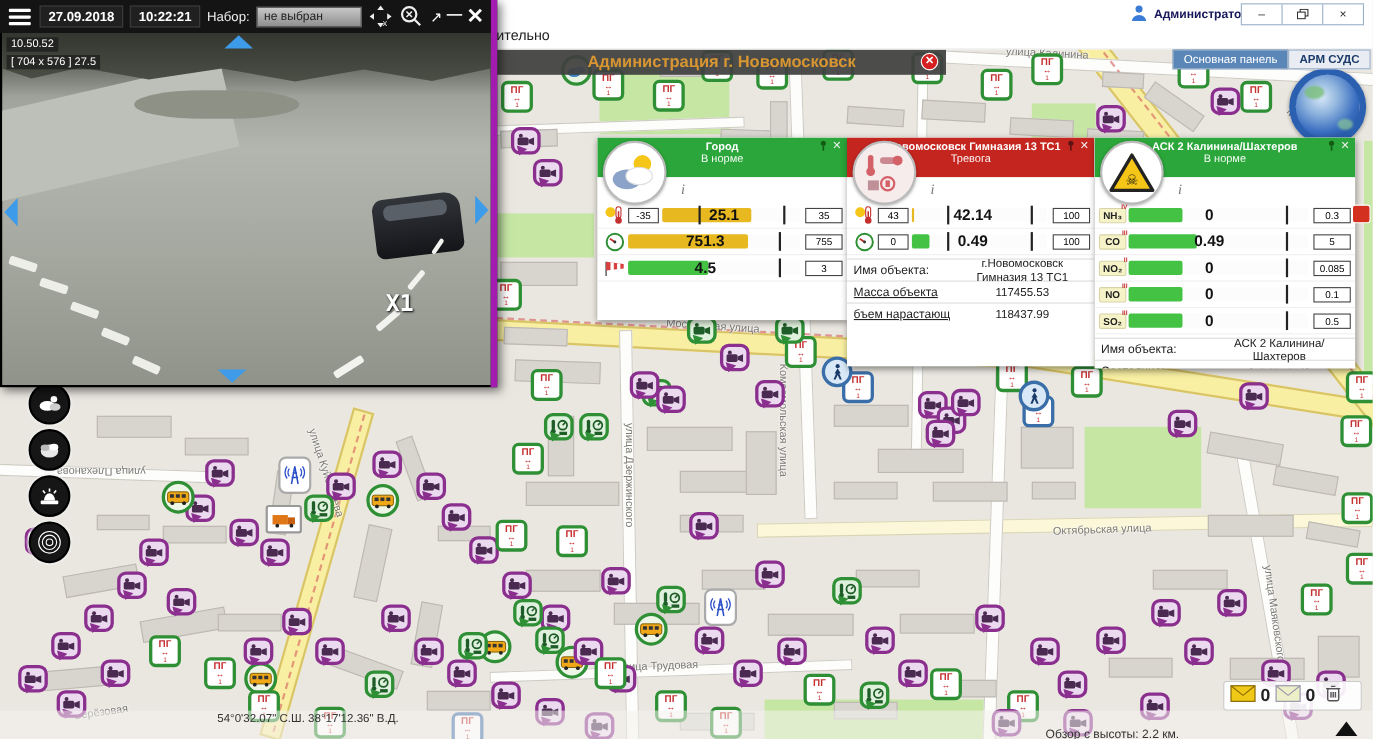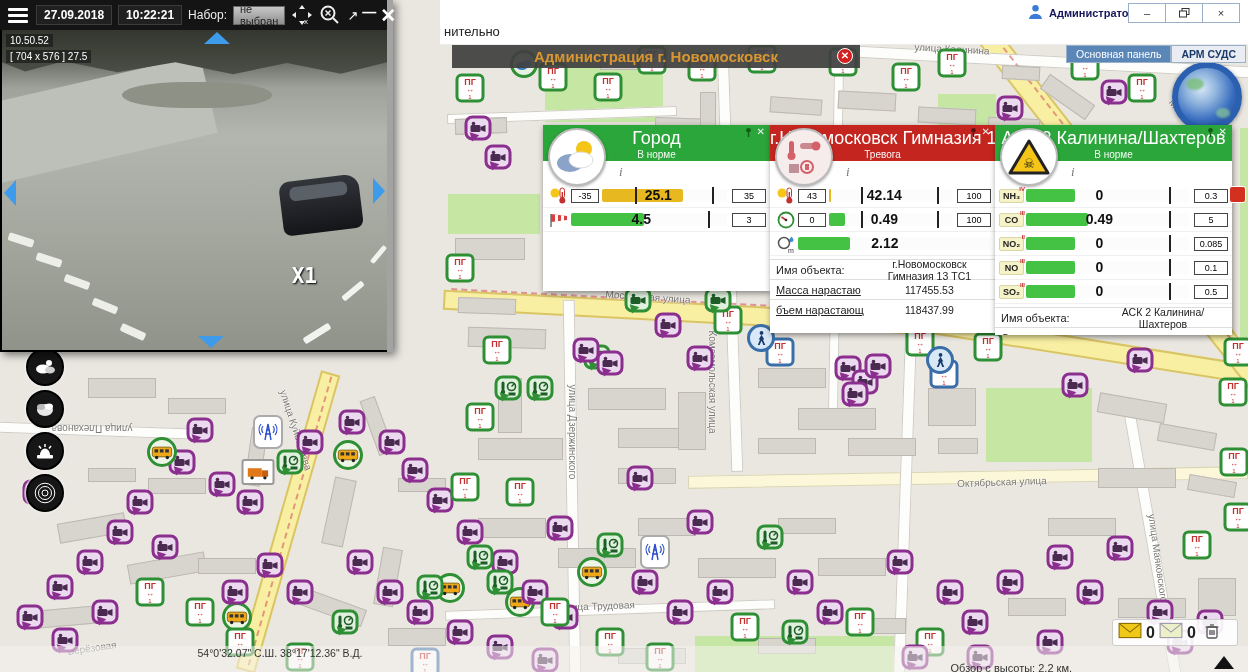--- a/index.html
+++ b/index.html
@@ -42,21 +42,21 @@
 .tab{padding:2px 9px;border:1px solid #9ab0c8;white-space:nowrap}
 .tab.active{background:#5B87B8;color:#fff}
 .tab.inactive{background:#E9EDF3;color:#1a3a6a;font-weight:bold}
 #globe{position:absolute;right:6px;top:62px;width:58px;height:58px;border-radius:50%;z-index:5;
  background:radial-gradient(circle at 40% 35%,#d8e8f8 0%,#8fb4dd 30%,#3a6ec0 62%,#14408a 100%);
  border:6px solid #2b5fb0;box-shadow:0 1px 4px rgba(0,0,0,.4)}
 #globe::before{content:"";position:absolute;left:8px;top:10px;width:18px;height:12px;border-radius:50%;background:rgba(120,190,120,.8);filter:blur(1px)}
 #globe::after{content:"";position:absolute;right:6px;bottom:8px;width:14px;height:10px;border-radius:50%;background:rgba(140,200,150,.7);filter:blur(1px)}
 #alarmtab{position:absolute;right:2px;top:186px;width:15px;height:15px;background:#D43020;border:1px solid #fff;border-radius:3px;z-index:6}
 
-#cam{position:absolute;left:0;top:0;width:393px;height:352px;background:#000;z-index:10;box-shadow:3px 3px 8px rgba(0,0,0,.5);border-right:6px solid #a3a3a3;box-sizing:border-box}
+#cam{position:absolute;left:0;top:0;width:452px;height:352px;background:#000;z-index:10;box-shadow:3px 3px 8px rgba(0,0,0,.5);border-right:6px solid #a21caf;box-sizing:border-box}
 .cam-hdr{height:30px;background:#141414;display:flex;align-items:center;gap:6px;padding:0 6px;color:#eee}
 .burger{display:flex;flex-direction:column;gap:3px;padding:2px}
 .burger i{display:block;width:20px;height:3px;background:#fff;border-radius:1px}
 .chip{background:#202020;border:1px solid #3c3c3c;color:#fff;font-weight:bold;font-size:12px;padding:2px 7px;white-space:nowrap}
 .nlab{font-size:12px;color:#eee;white-space:nowrap}
 .cam-input{background:linear-gradient(#c8c8c8,#8e8e8e);color:#222;font-size:11px;height:17px;width:148px;border:1px solid #666;display:flex;align-items:center;padding:0 6px}
 .hico{display:flex;align-items:center;justify-content:center;width:24px;height:24px}
 .cam-right{margin-left:auto;display:flex;align-items:center;gap:4px;color:#fff}
 .wmin{font-size:14px;font-weight:bold;margin-top:-6px}
 .wexp{font-size:13px}
@@ -78,21 +78,21 @@
 .arr.dn{left:196px;bottom:2px;border-left:13px solid transparent;border-right:13px solid transparent;border-top:12px solid #3E9BE9}
 .arr.lf{left:2px;top:150px;border-top:13px solid transparent;border-bottom:13px solid transparent;border-right:12px solid #3E9BE9}
 .arr.rt{right:2px;top:148px;border-top:13px solid transparent;border-bottom:13px solid transparent;border-left:12px solid #3E9BE9}
 
 #maptitle{position:absolute;left:452px;top:45px;width:408px;height:23px;background:rgba(64,64,64,.93);z-index:4;display:flex;align-items:center;justify-content:center;color:#D89632;font-size:15px;font-weight:bold}
 .tclose{position:absolute;right:7px;top:3px;width:16px;height:16px;border-radius:50%;background:#D42020;border:1.5px solid #fff;color:#fff;font-size:10px;line-height:14px;text-align:center;box-sizing:border-box}
 
 .sensor-panel{position:absolute;top:125px;background:#fff;z-index:5;box-shadow:1px 2px 6px rgba(0,0,0,.45);font-size:11px;overflow:hidden}
 .ph{height:36px;background:#2BA63A;color:#fff;text-align:center;position:relative;padding-top:3px;box-sizing:border-box}
 .ph.alarm{background:#C4261F}
-.pht{font-size:18px;font-weight:normal;white-space:nowrap;overflow:hidden}
+.pht{font-size:10px;font-weight:bold;white-space:nowrap;overflow:hidden}
 .phs{font-size:10px;opacity:.95}
 .pin{position:absolute;right:17px;top:2px}
 .px{position:absolute;right:5px;top:1px;color:#eee;font-size:10px}
 .pcircle{position:absolute;left:5px;top:3px;width:58px;height:58px;border-radius:50%;background:#fff;border:2px solid #bbb;display:flex;align-items:center;justify-content:center;box-shadow:0 1px 3px rgba(0,0,0,.35);box-sizing:border-box}
 .pcircle.pinkish{background:#F7ECEC}
 .pinfo{margin:3px 0 0 76px;height:16px;color:#777;font-style:italic;font-family:"Liberation Serif",serif;font-size:13px}
 .rows{margin-top:4px}
 .srow{display:flex;align-items:center;height:23px;padding:0 4px;border-bottom:1px solid #f0f0f0}
 .sicon{width:24px;display:flex;justify-content:center;flex:none}
 .chem{width:23px;flex:none;font-size:9px;font-weight:bold;background:#F6F3C8;border:1px solid #d8d4a8;border-radius:2px;text-align:center;position:relative;color:#222;padding:1px 0;margin-right:2px}
@@ -1144,20 +1144,35 @@
         <span class="sbar">
           <i class="fill" style="width:65%;background:#E8B820"></i>
           <i class="tick" style="left:26%"></i>
           <i class="tick" style="left:88%"></i>
           <b class="sval">25.1</b>
         </span>
         <span class="maxbox">35</span>
       </div>
       <div class="srow">
         <span class="sicon">
+          <svg width="18" height="18" viewBox="0 0 18 18">
+            <circle cx="9" cy="9" r="7.5" fill="#fff" stroke="#2E8F35" stroke-width="1.8"></circle>
+            <path d="M9 9 L4.5 6" stroke="#C43030" stroke-width="1.6"></path>
+            <circle cx="9" cy="9" r="1.3" fill="#333"></circle>
+          </svg>
+        </span>
+        <span class="sbar">
+          <i class="fill" style="width:70%;background:#E8B820"></i>
+          <i class="tick" style="left:88%"></i>
+          <b class="sval">751.3</b>
+        </span>
+        <span class="maxbox">755</span>
+      </div>
+      <div class="srow">
+        <span class="sicon">
           <svg width="20" height="16" viewBox="0 0 20 16">
             <line x1="2" y1="2" x2="2" y2="15" stroke="#666" stroke-width="1.4"></line>
             <polygon points="2,2 18,4 18,8 2,10" fill="#D84040"></polygon>
             <rect x="6" y="2.6" width="3" height="7" fill="#fff"></rect>
             <rect x="12" y="3.4" width="3" height="6" fill="#fff"></rect>
           </svg>
         </span>
         <span class="sbar">
           <i class="fill" style="width:47%;background:#44C244"></i>
           <i class="tick" style="left:88%"></i>
@@ -1220,42 +1235,28 @@
         </span>
         <span class="minbox">0</span>
         <span class="sbar">
           <i class="fill" style="width:13%;background:#44C244"></i>
           <i class="tick" style="left:26%"></i>
           <i class="tick" style="left:88%"></i>
           <b class="sval">0.49</b>
         </span>
         <span class="maxbox">100</span>
       </div>
-      <div class="srow">
-        <span class="sicon">
-          <svg width="20" height="18" viewBox="0 0 20 18">
-            <circle cx="8" cy="8" r="5.5" fill="none" stroke="#555" stroke-width="1.5"></circle>
-            <polygon points="13.5,8 11.5,4.5 15.5,4.5" fill="#555"></polygon>
-            <path d="M15.5 1.5 c0 0 2 2.4 2 3.6 a2 2 0 0 1 -4 0 C13.5 3.9 15.5 1.5 15.5 1.5 Z" fill="#3A8ED8"></path>
-            <text x="12" y="17.5" font-size="7" fill="#333">m</text>
-          </svg>
-        </span>
-        <span class="sbar">
-          <i class="fill" style="width:27%;background:#44C244"></i>
-          <b class="sval">2.12</b>
-        </span>
-      </div>
     </div>
   <div class="fields">
       <div class="frow">
         <span class="flabel">Имя объекта:</span>
         <span class="fval">г.Новомосковск Гимназия 13 ТС1</span>
       </div>
       <div class="frow">
-        <span class="flabel link">Масса нарастаю</span>
+        <span class="flabel link">Масса объекта</span>
         <span class="fval">117455.53</span>
       </div>
       <div class="frow">
         <span class="flabel link">бъем нарастающ</span>
         <span class="fval">118437.99</span>
       </div>
     </div>
 </div>
 
 <div class="sensor-panel" style="left:995px;width:237px;height:210px">

